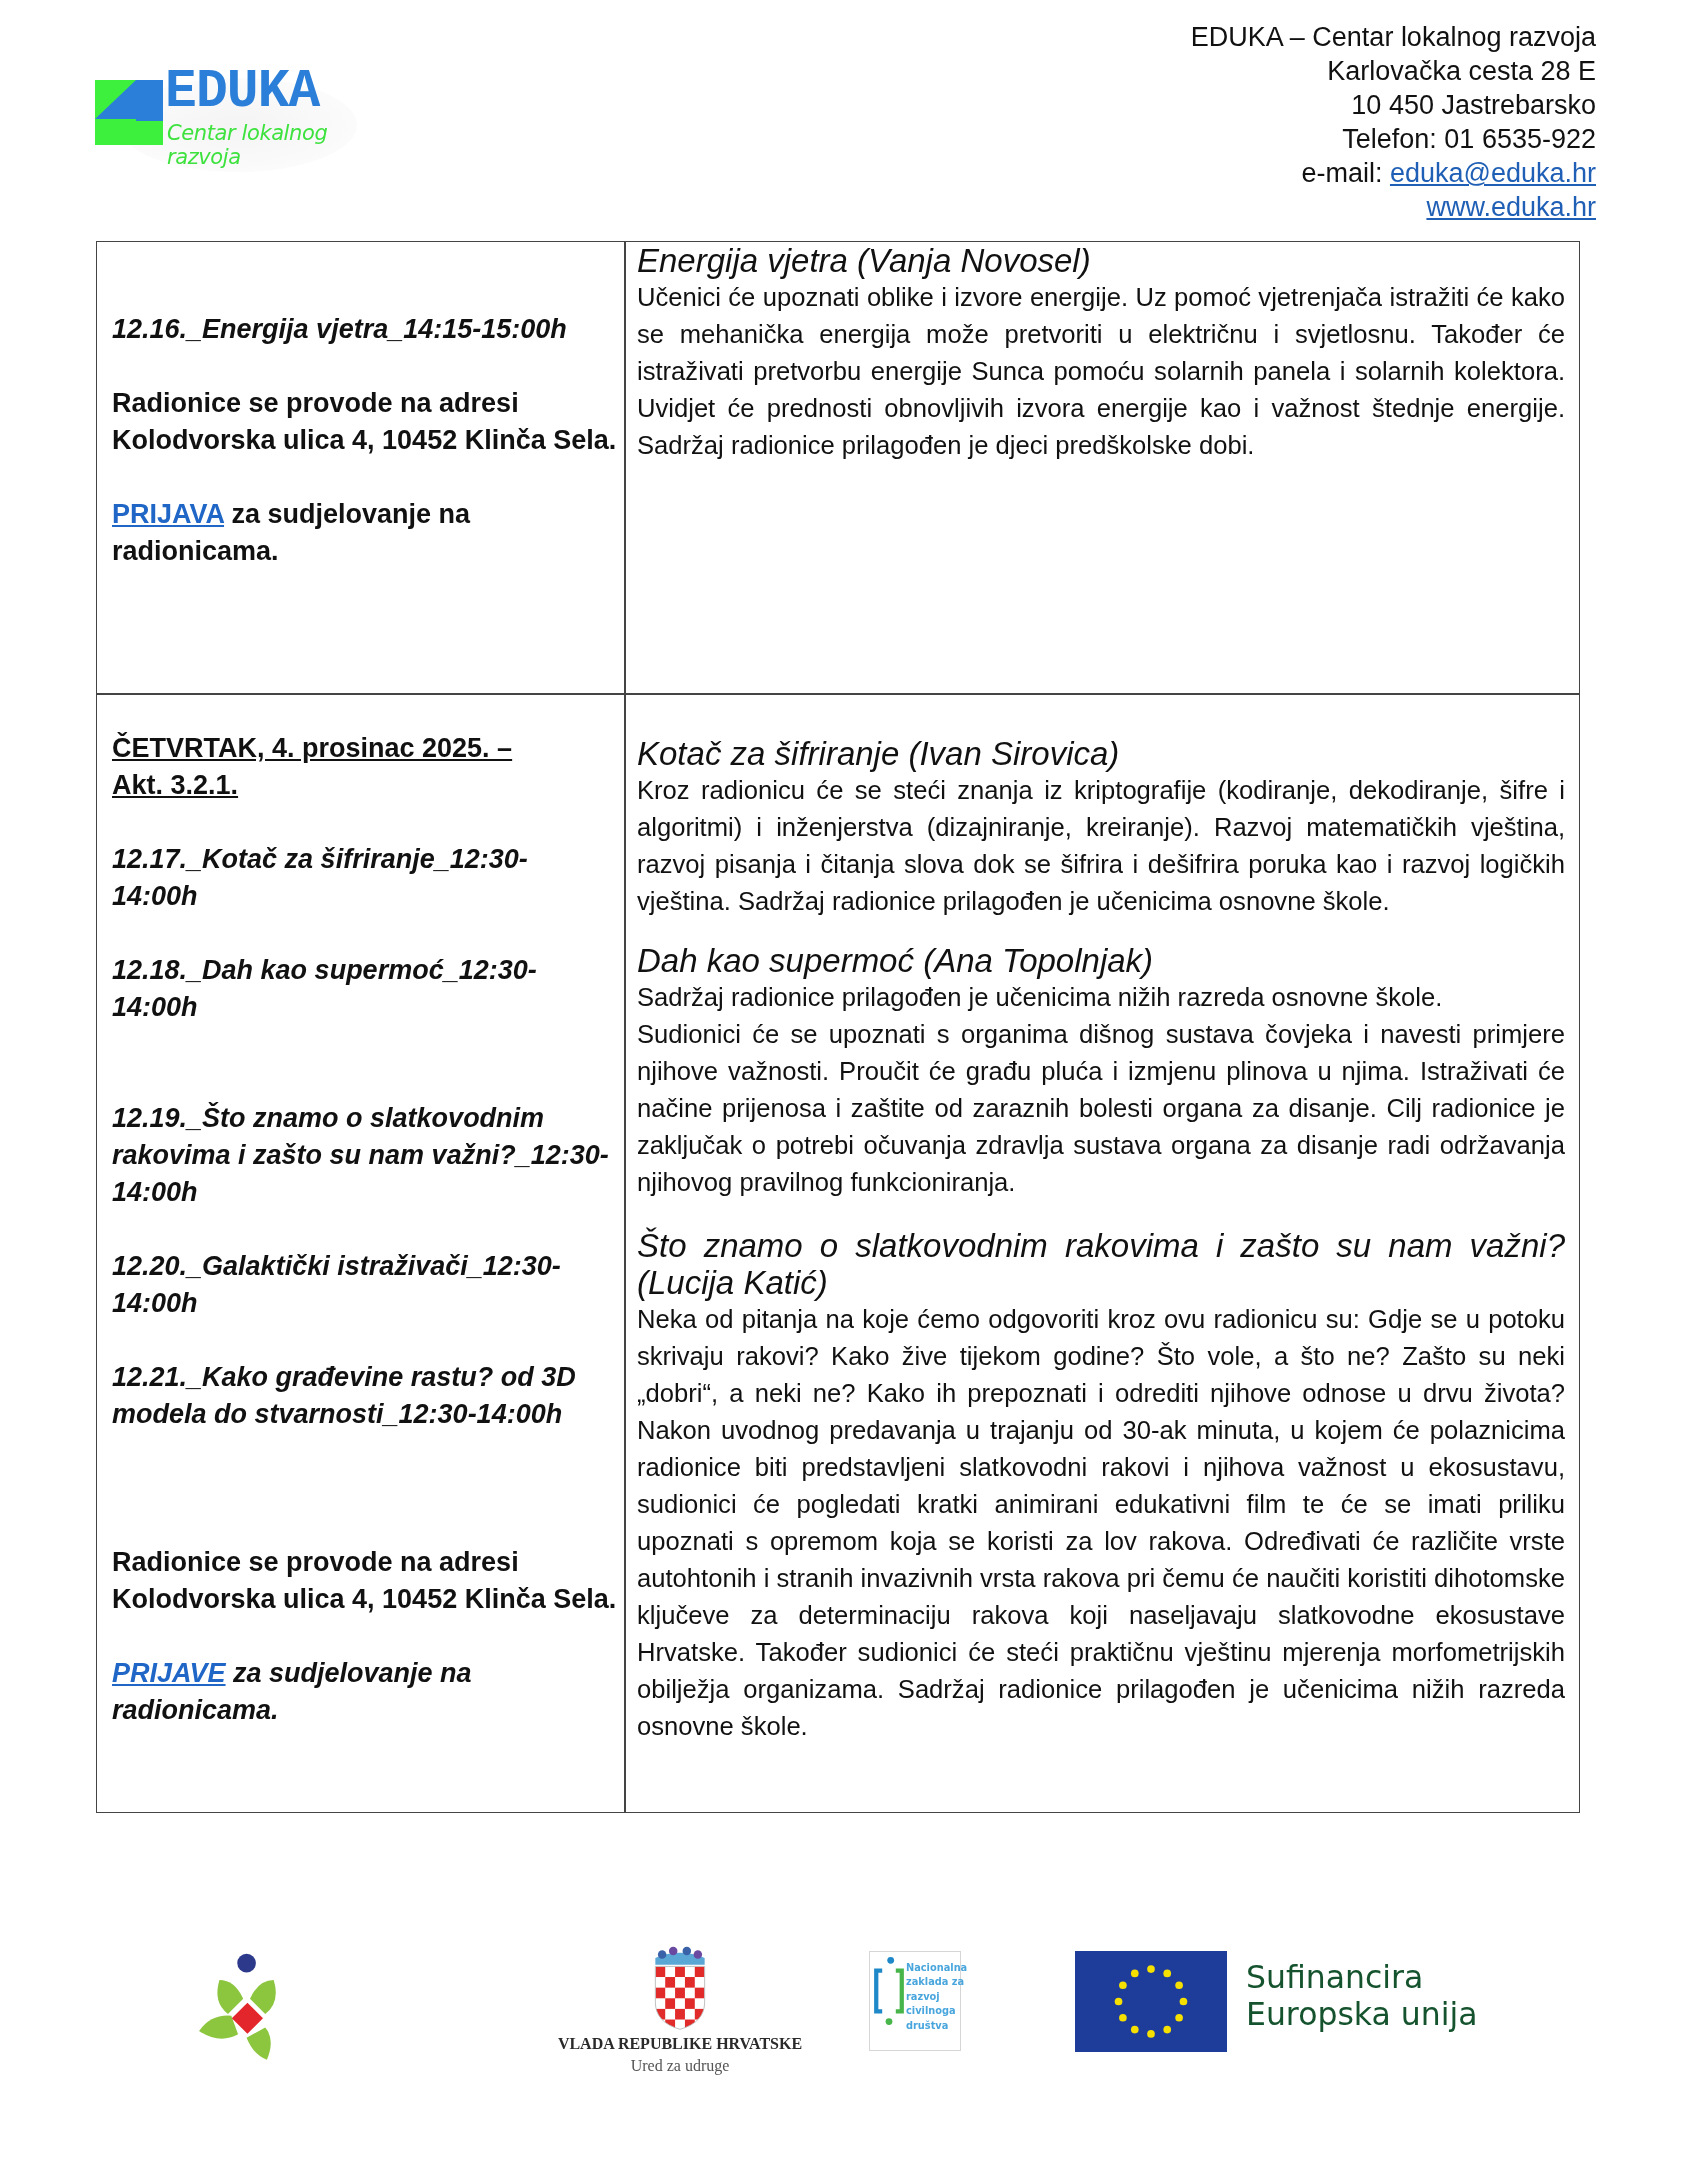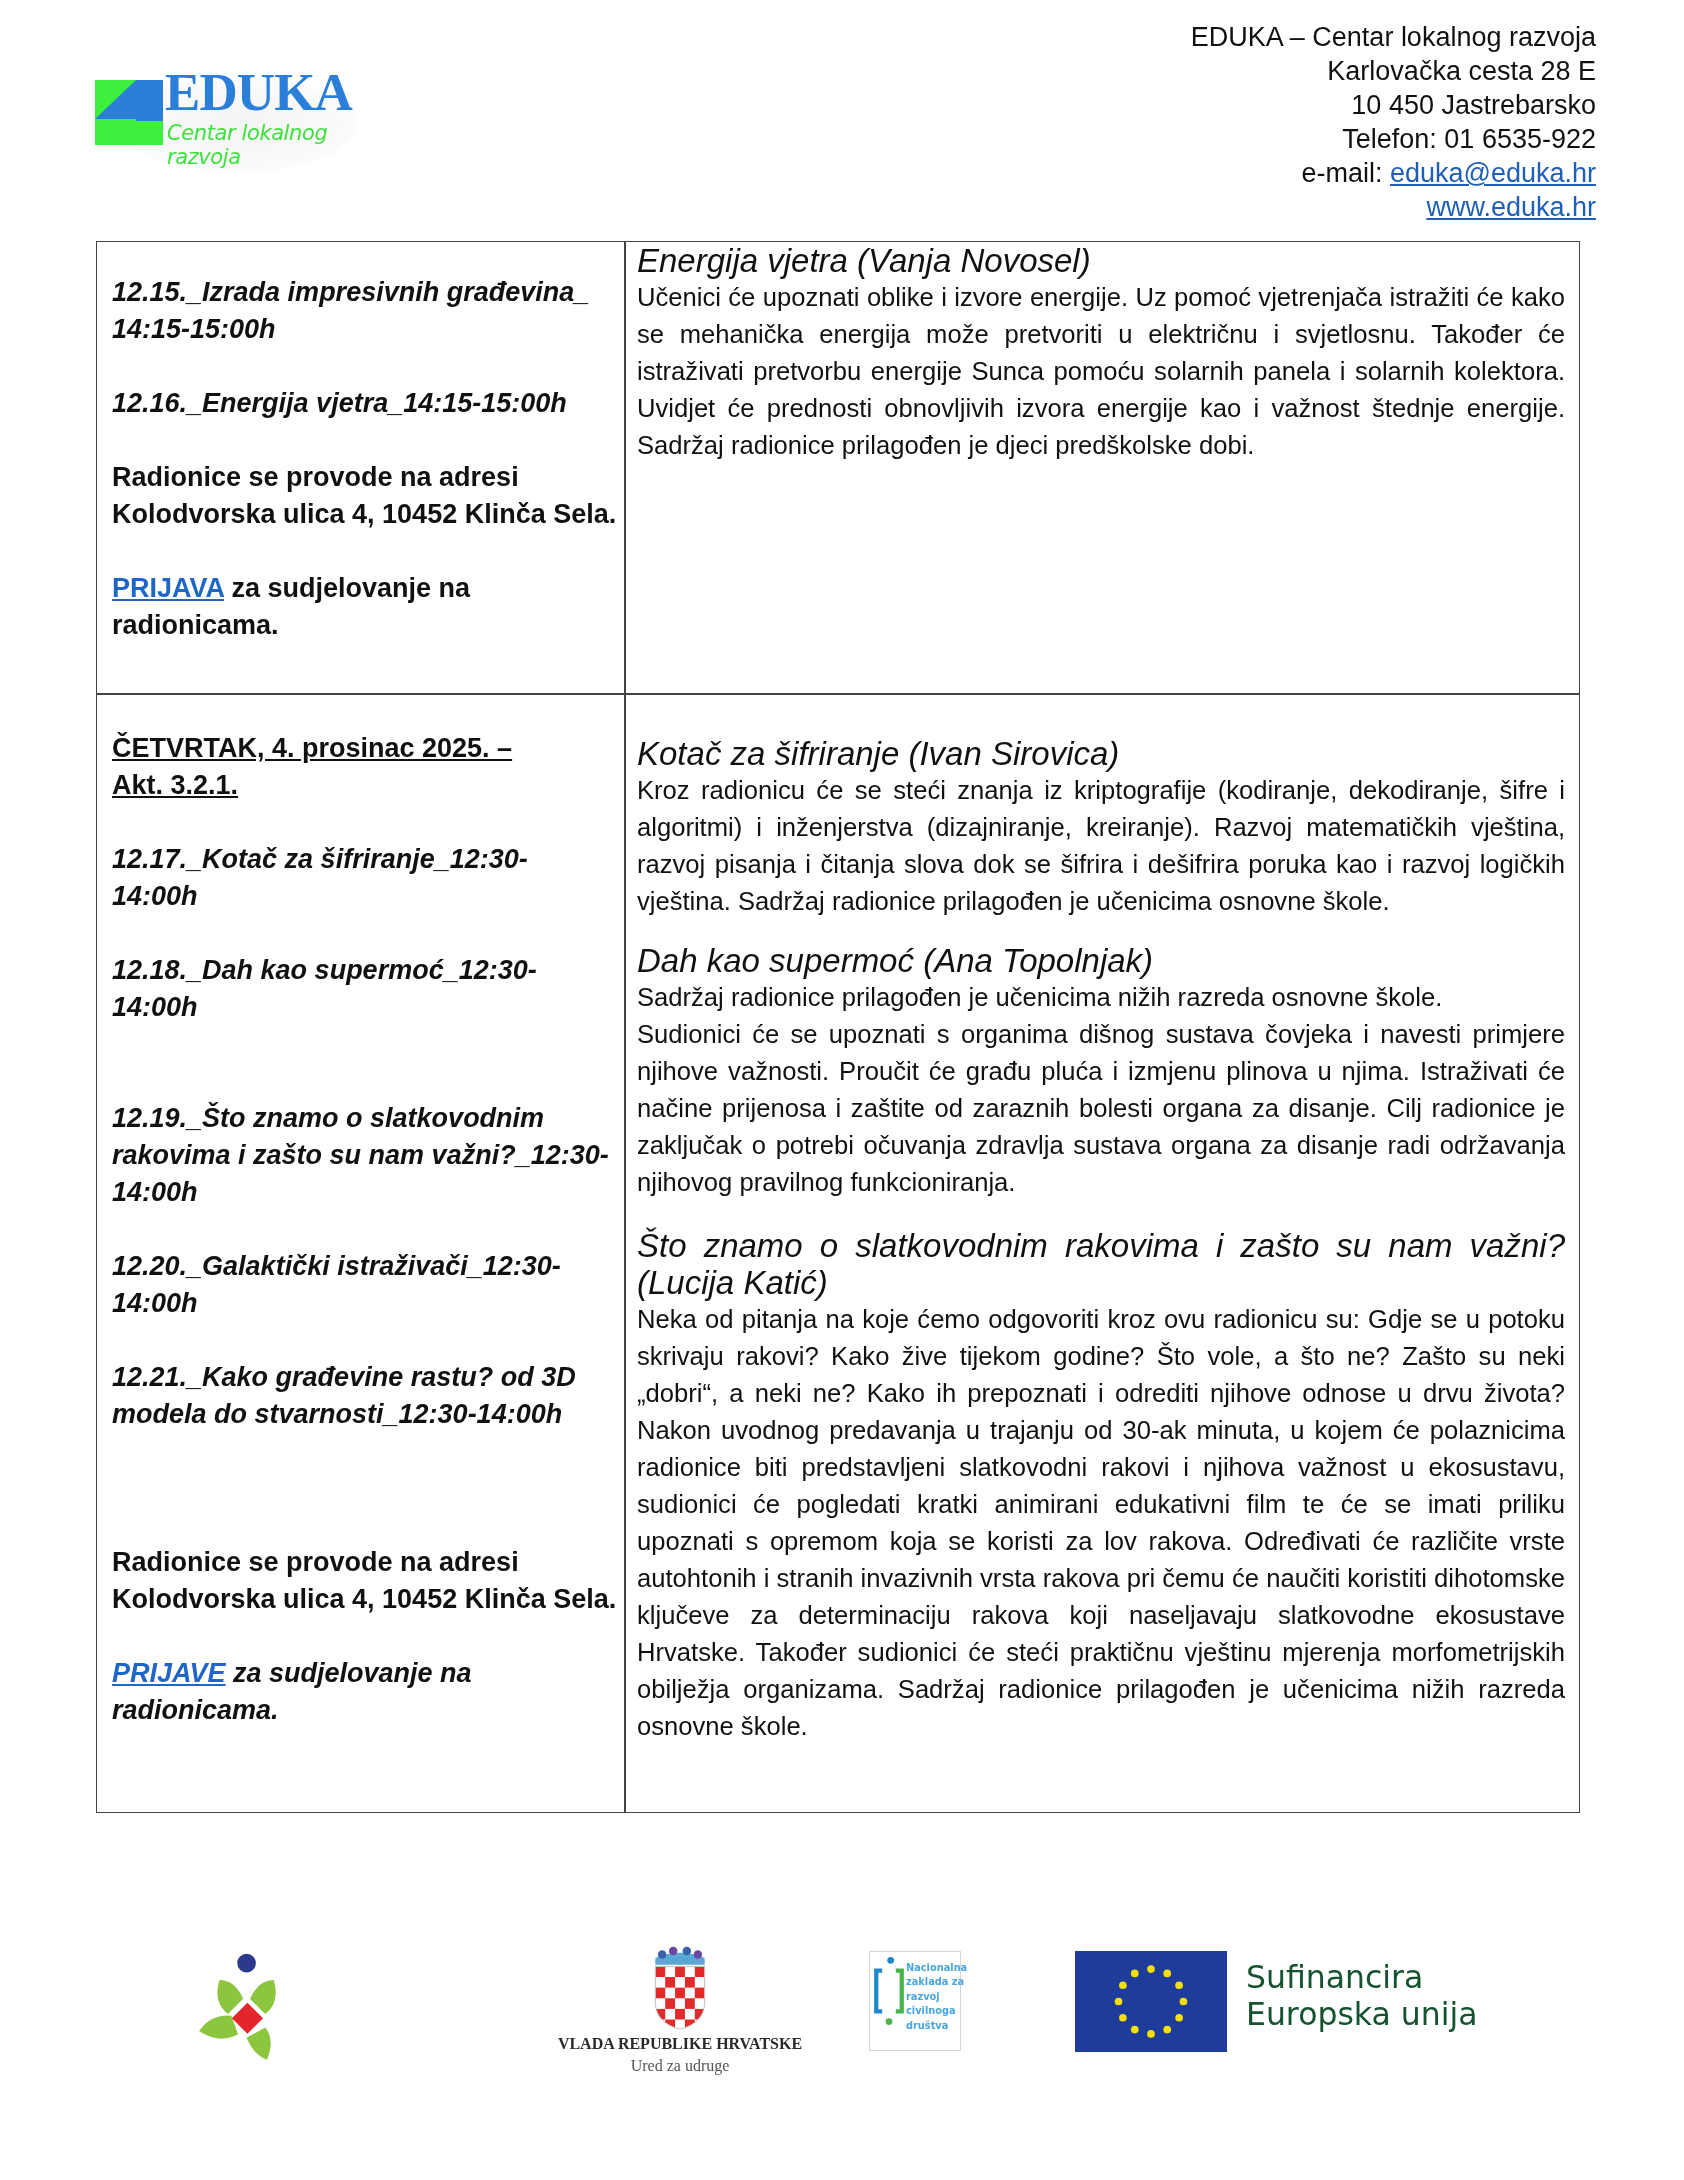--- a/index.html
+++ b/index.html
@@ -7,21 +7,21 @@
          font-family: "Liberation Sans", sans-serif; color: #111; }
 
   
   .logo { position: absolute; left: 92px; top: 61px; width: 281px; height: 102px; }
   .logo .halo { position: absolute; left: 25.6px; top: 17px; width: 239px; height: 94px;
                 border-radius: 50%; background: radial-gradient(ellipse at center, #f4f4f4 0%, #fafafa 60%, #ffffff 100%); }
   .logo .sq { position: absolute; left: 3.4px; top: 19px; width: 68px; height: 65px; background: #3ef03e; }
   .logo .tri { position: absolute; left: 3.4px; top: 19px; width: 0; height: 0;
                border-top: 39px solid transparent; border-right: 41px solid #2b7fd8; }
   .logo .tri2 { position: absolute; left: 44px; top: 19px; width: 27px; height: 41px; background: #2b7fd8; }
-  .logo .word { position: absolute; left: 73px; top: 5.1px; font-family: Liberation Serif, serif;
+  .logo .word { position: absolute; left: 73px; top: 5.1px; font-family: Liberation Mono, monospace;
                 font-weight: bold; font-size: 53px; color: #2b7fd8; letter-spacing: -0.9px; line-height: 1; }
   .logo .tag { position: absolute; left: 75px; top: 60px; font-family: "DejaVu Sans", sans-serif;
                font-style: italic; font-size: 21px; color: #3ee23e; letter-spacing: -0.4px; }
 
   .contact { position: absolute; right: 89px; top: 20.4px; text-align: right;
              font-family: "Liberation Sans Narrow", "Liberation Sans", sans-serif; font-size: 27px; line-height: 34px; color: #111; }
   .contact a { color: #1f5fb5; text-decoration: underline; }
 
   
   .tbl { position: absolute; left: 96px; top: 241px; width: 1484px; height: 1572px;
@@ -79,21 +79,20 @@
   <div>Telefon: 01 6535-922</div>
   <div><span>e-mail: </span><a href="#">eduka@eduka.hr</a></div>
   <div><a href="#">www.eduka.hr</a></div>
 </div>
 
 <div class="tbl"></div>
 <div class="vline"></div>
 <div class="hline"></div>
 
 <div class="cell lcell" style="left:112px; top:274px; width:507px;">
-  <p class="it"><span>12.15._Izrada impresivnih građevina_</span><br><span>14:15-15:00h</span></p>
   <div class="gap"></div>
   <p class="it">12.16._Energija vjetra_14:15-15:00h</p>
   <div class="gap"></div>
   <p><span>Radionice se provode na adresi</span><br><span>Kolodvorska ulica 4, 10452 Klinča Sela.</span></p>
   <div class="gap"></div>
   <p><a href="#">PRIJAVA</a><span> za sudjelovanje na</span><br><span>radionicama.</span></p>
 </div>
 
 <div class="cell rcell" style="left:637px; top:242px; width:928px;">
   <h3>Energija vjetra (Vanja Novosel)</h3>

